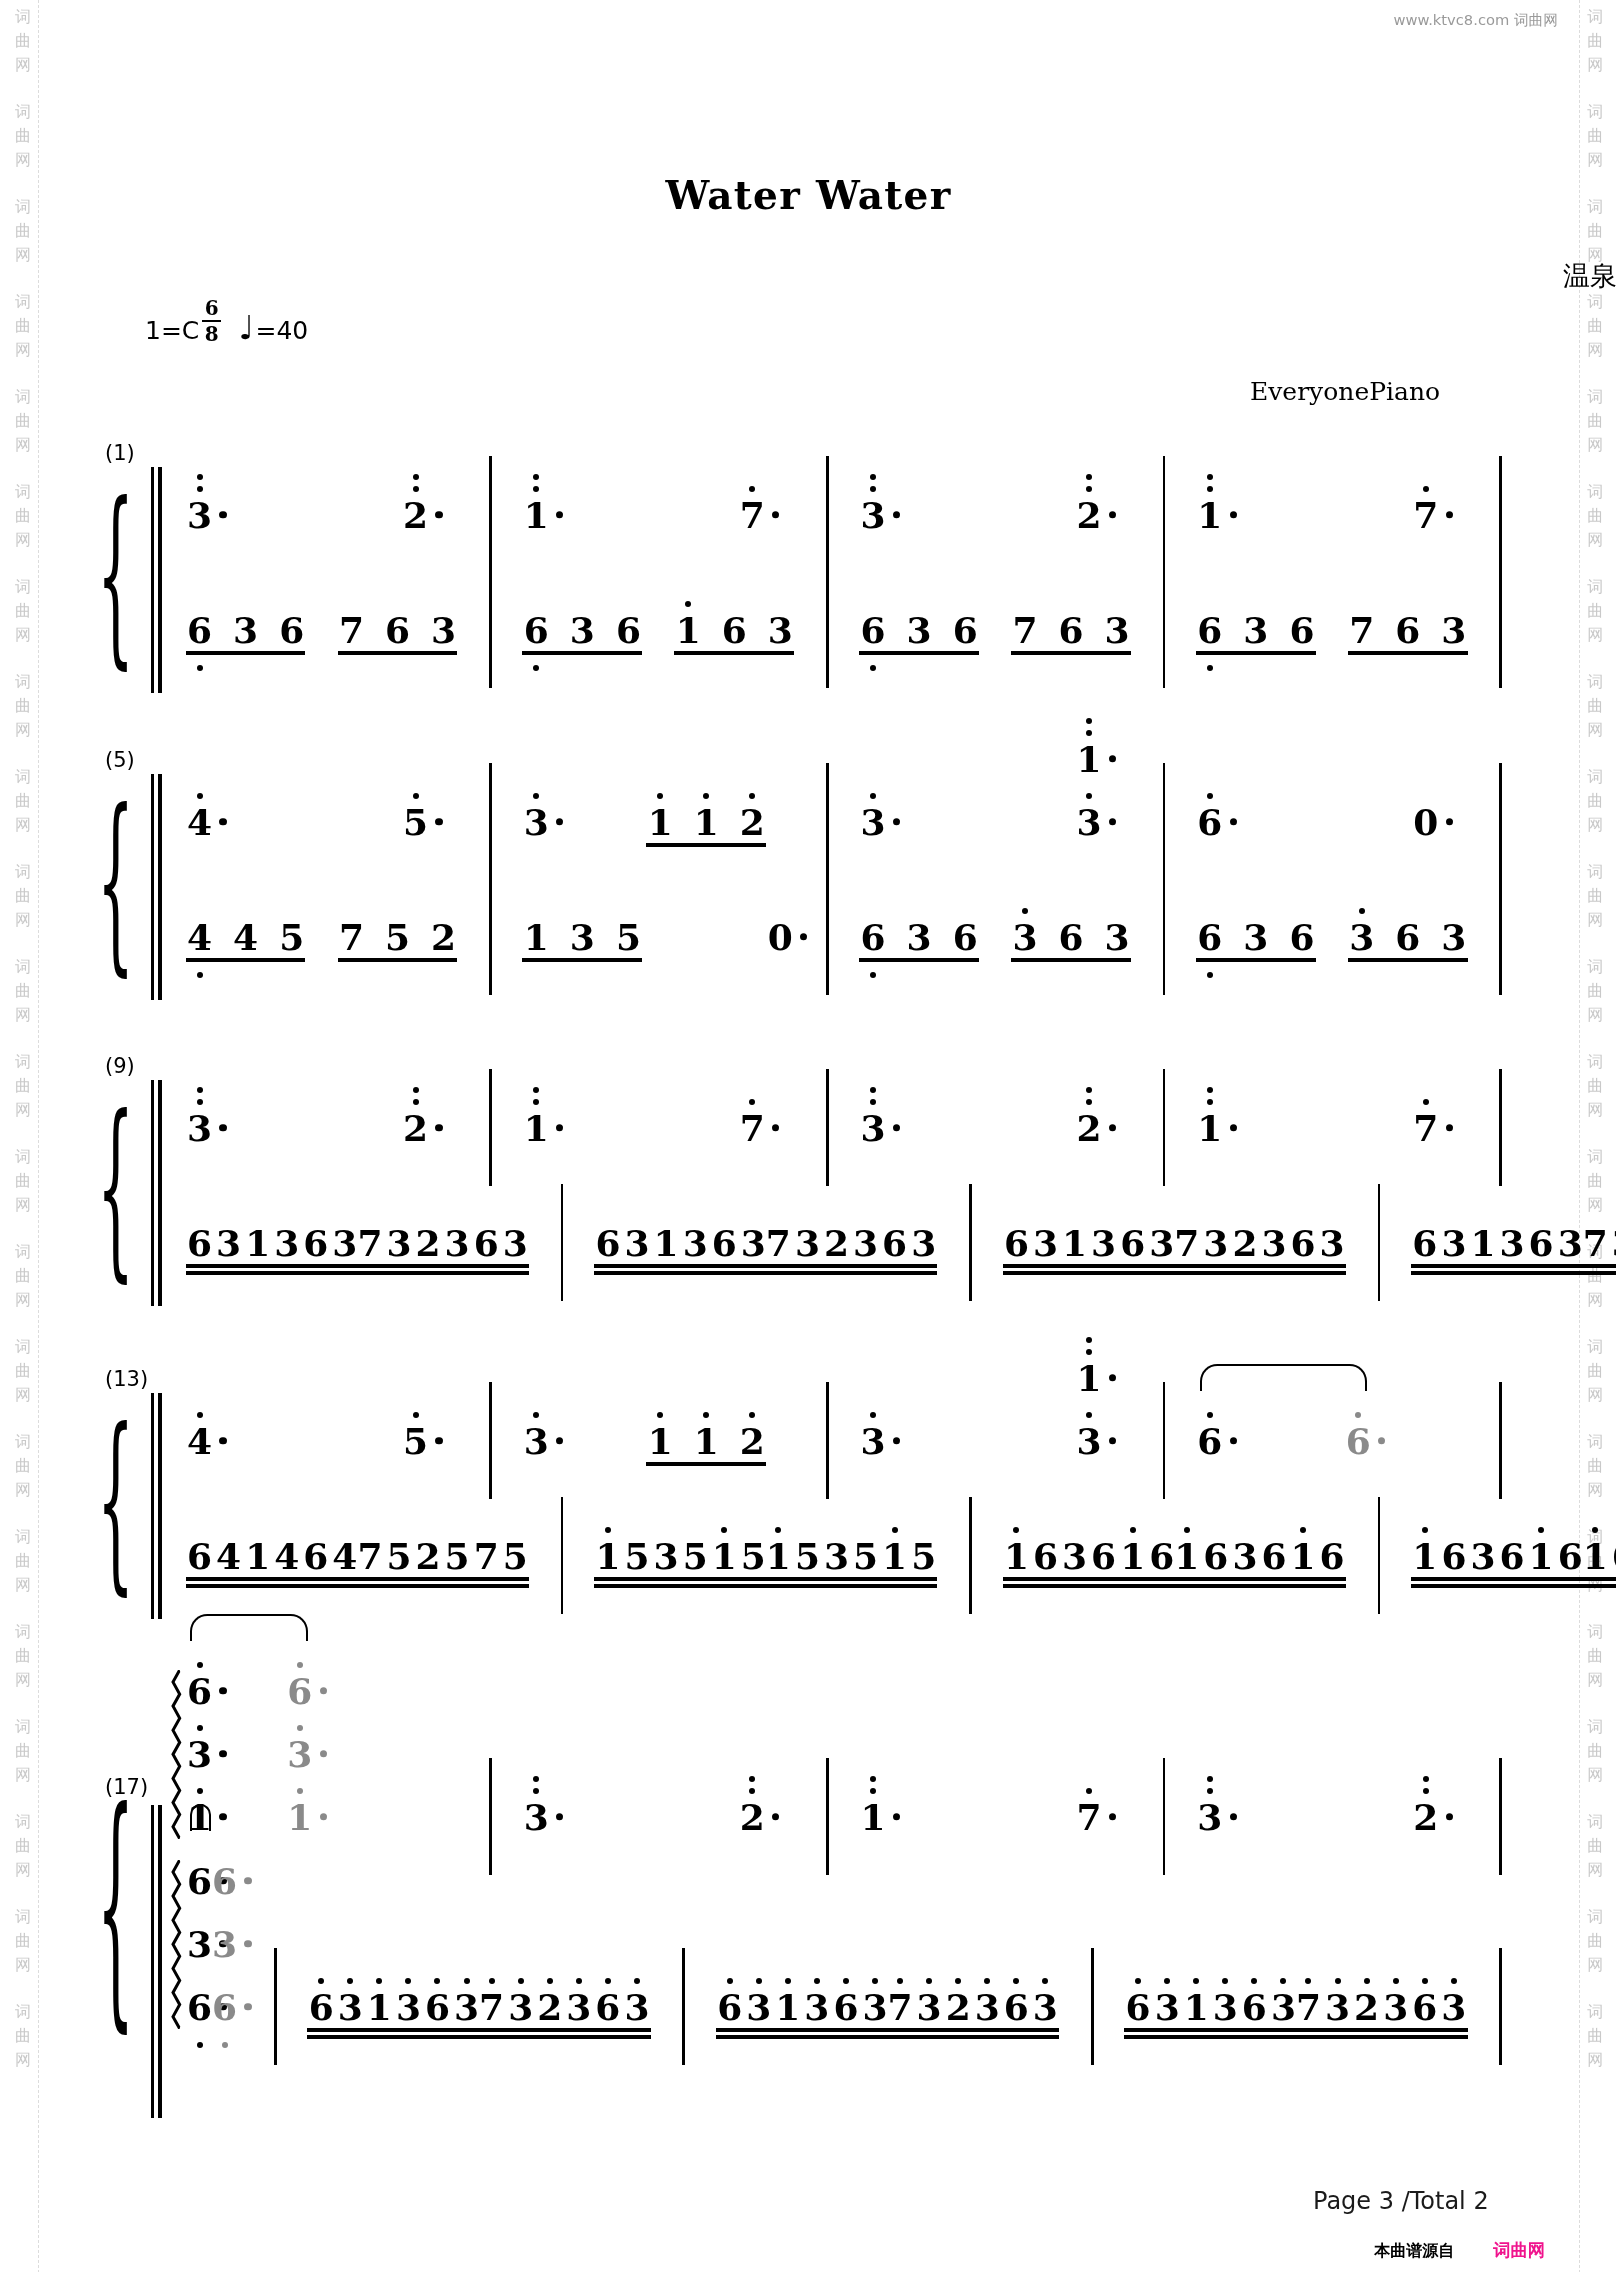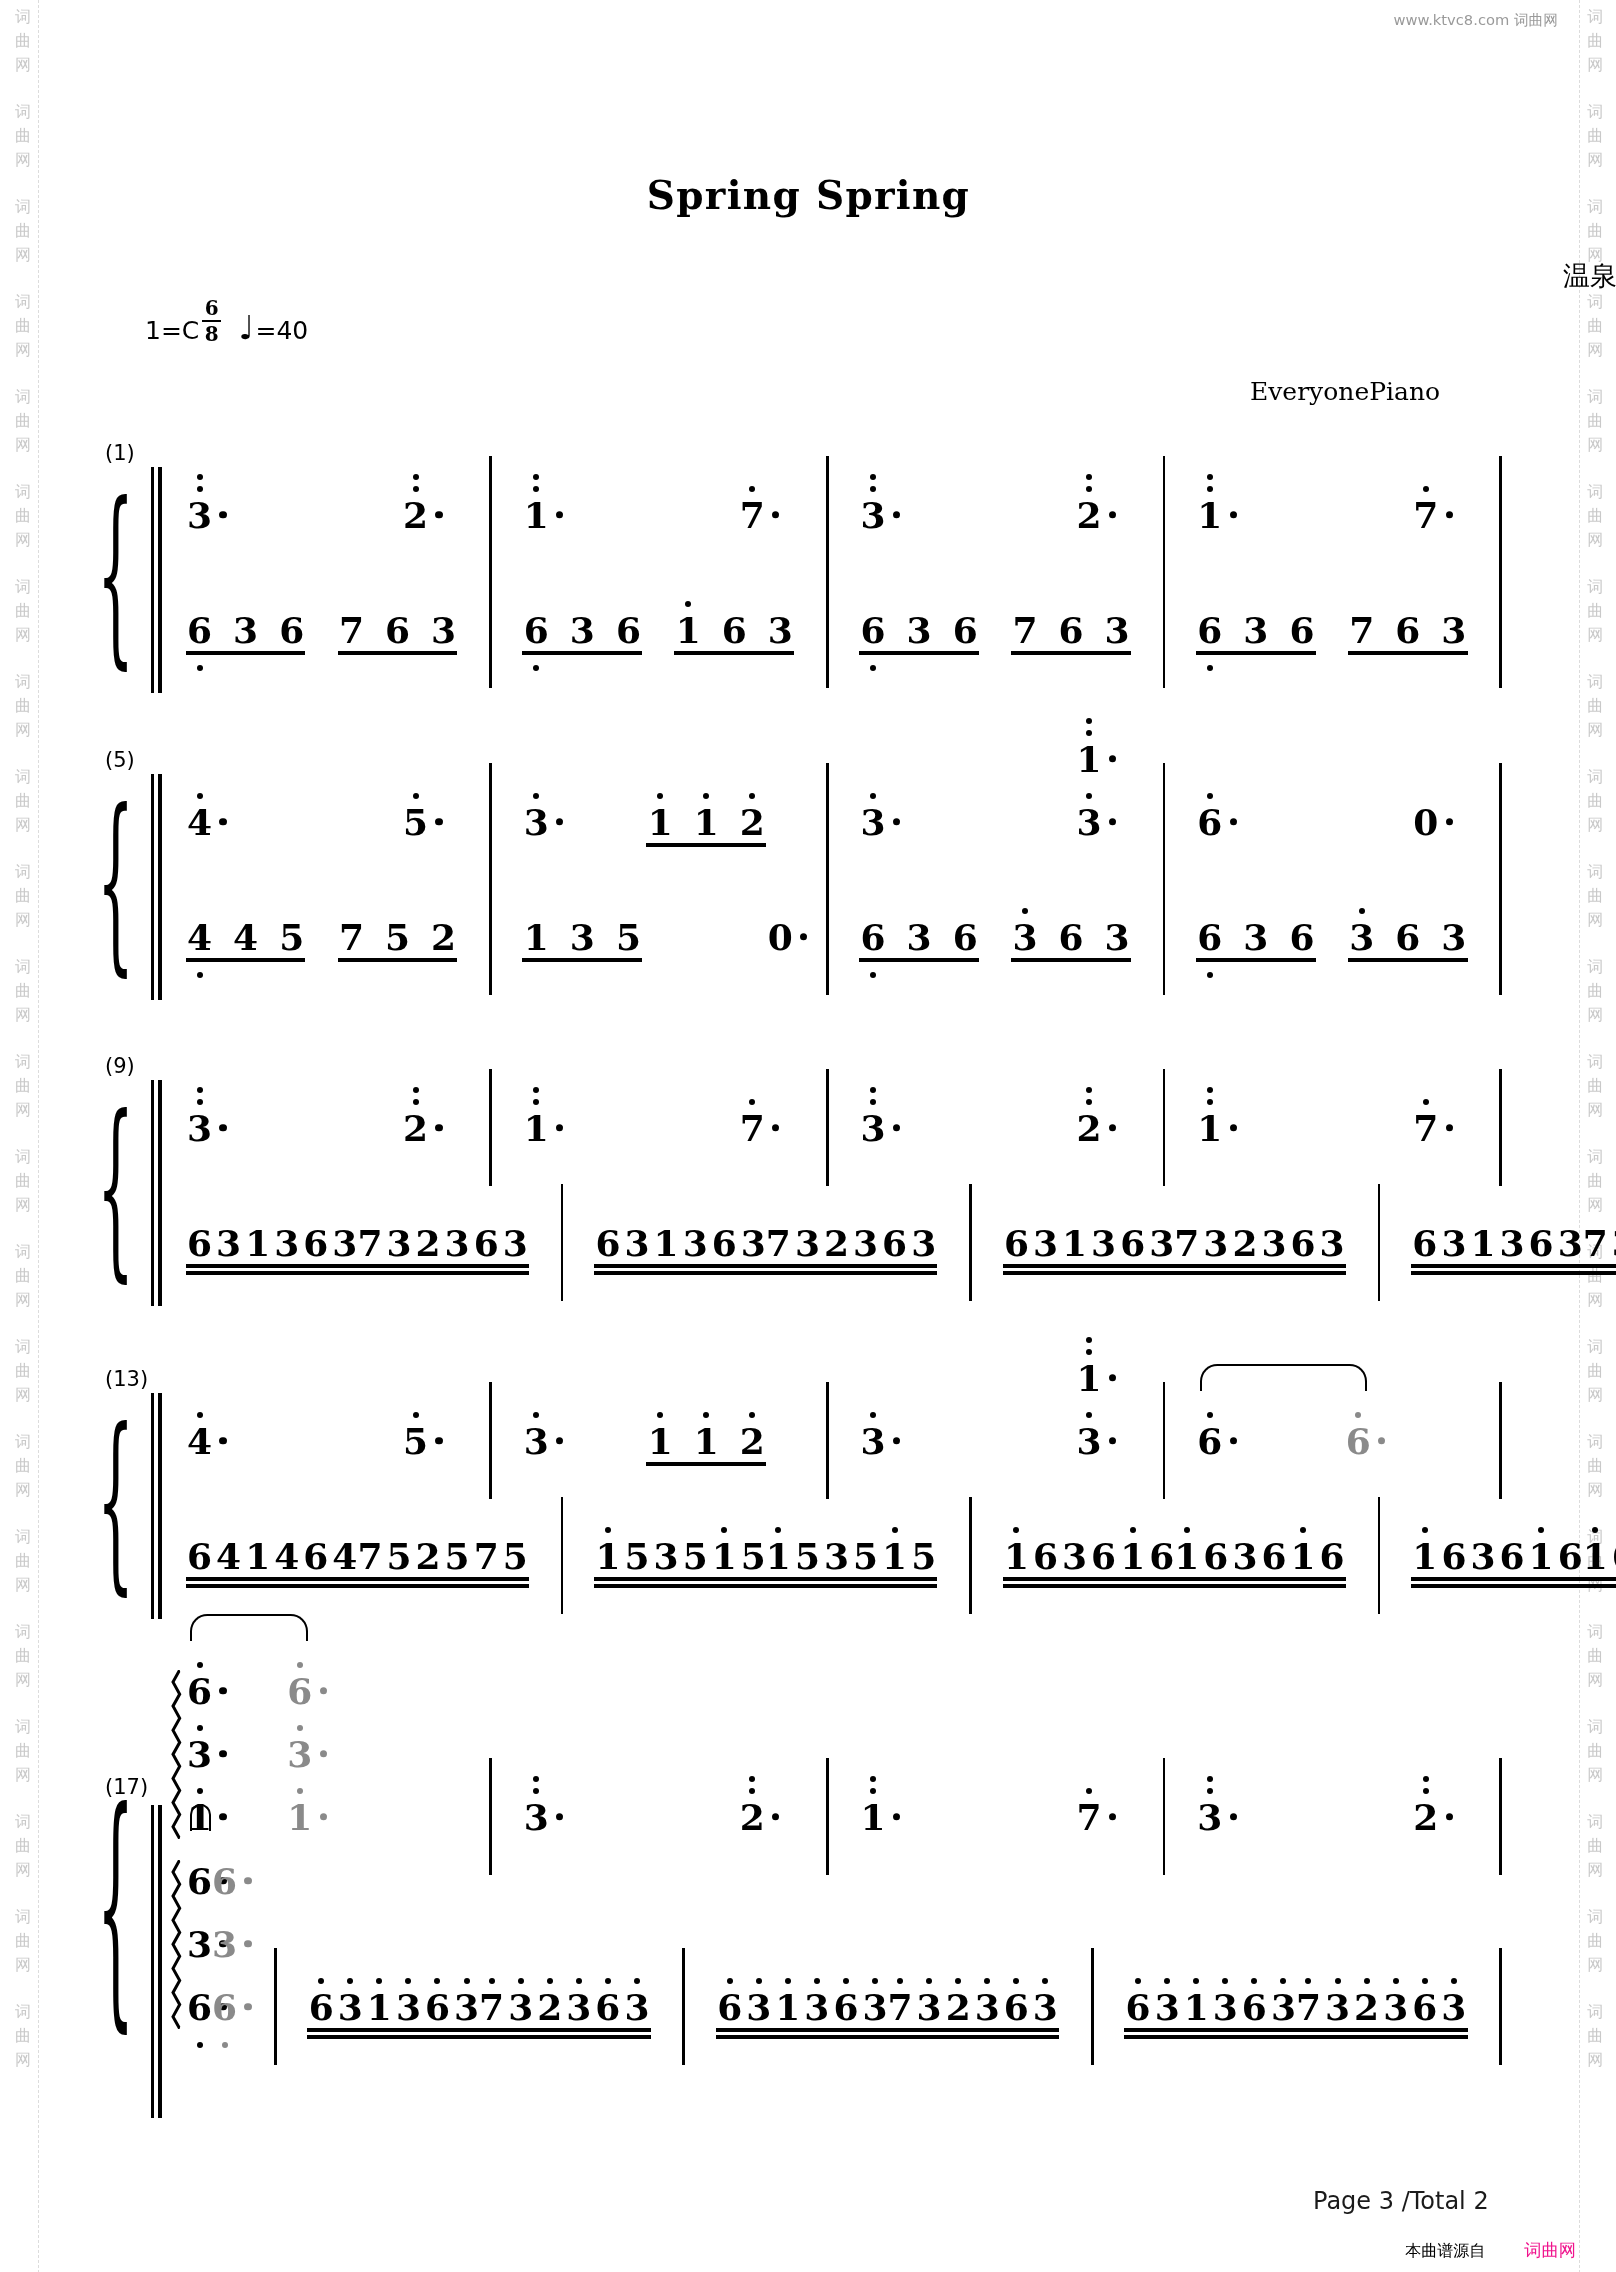--- a/index.html
+++ b/index.html
@@ -71,22 +71,22 @@
   .gray{color:#8a8a8a}
   .arp{position:absolute;left:-16px;top:-2.7px;height:calc(100% + 6.7px);width:10.7px}
   .tiegroup{position:relative;display:flex;justify-content:space-between;align-items:flex-end}
   .tiegroup.tnotes{width:72%}
   .tiegroup.tchords{width:52%}
   .tiearc{position:absolute;left:2.7px;right:4px;bottom:calc(100% + 32px);height:27px;
           border:2.7px solid #000;border-bottom:none;border-radius:17.3px 17.3px 0 0}
   
   .pageinfo{position:absolute;left:1313px;top:2187px;font-size:24px;
             font-family:"DejaVu Sans",sans-serif;color:#1a1a1a}
-  .source{position:absolute;right:41px;top:2238px;font-family:"DejaVu Sans",sans-serif;
-          font-size:16px;font-weight:normal;color:#000}
+  .source{position:absolute;right:72px;top:2238px;font-family:"DejaVu Sans",sans-serif;
+          font-size:16px;font-weight:bold;color:#000}
   .source .brand{color:#f0138d;font-size:17.3px;margin-left:39px}
 </style>
 </head>
 <body>
 
 <div class="page">
   <div class="wm-col left" id="wm-left">
       <span class="wm-g">
         <span>词</span>
         <span>曲</span>
@@ -306,21 +306,21 @@
       </span>
       <span class="wm-g">
         <span>词</span>
         <span>曲</span>
         <span>网</span>
       </span>
     </div>
 
   <div class="wm-top">www.ktvc8.com 词曲网</div>
 
-  <h1 class="title">Spring Spring</h1>
+  <h1 class="title">Water Water</h1>
   <h2 class="subtitle">温泉</h2>
 
   <div class="keysig">
     <span>1=C</span>
     <span class="frac">
       <b class="num">6</b>
       <b class="den">8</b>
     </span>
     <span class="tempo">
       <span class="tnote">♩</span><span>=40</span>

